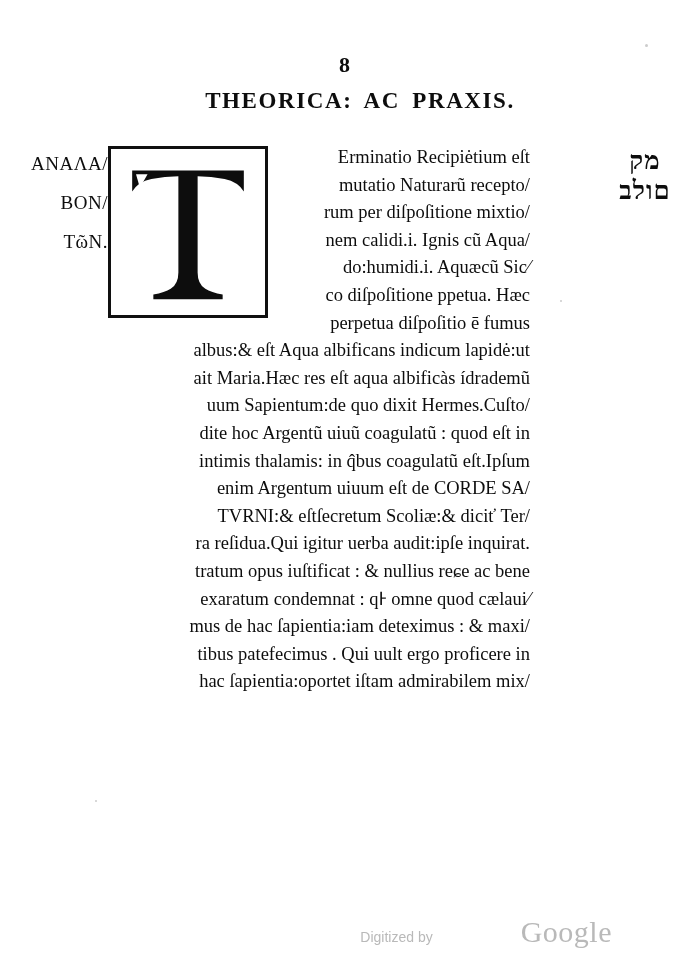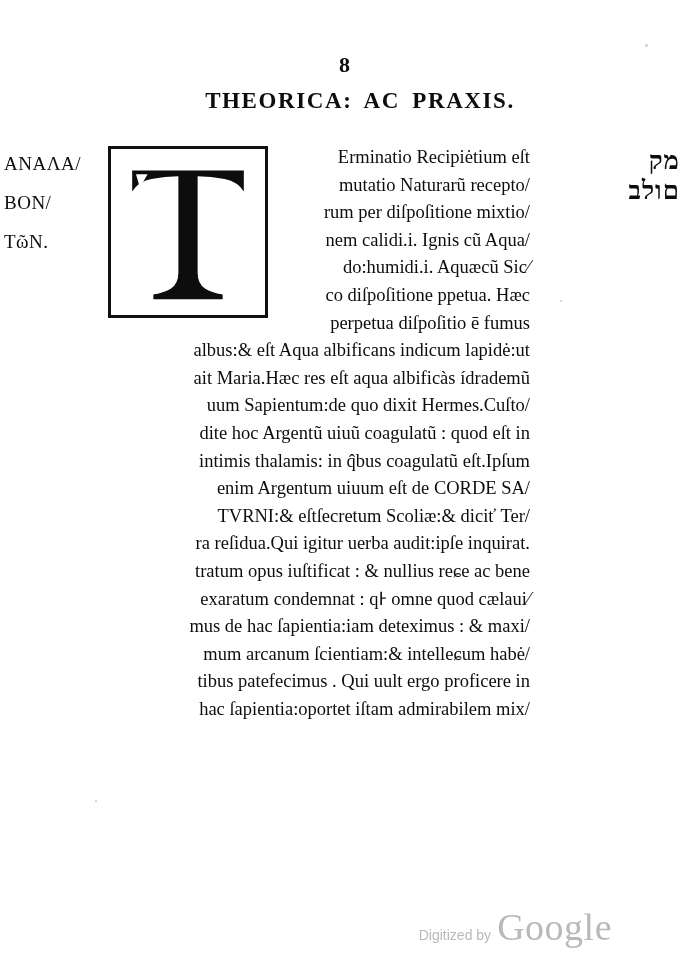--- a/index.html
+++ b/index.html
@@ -51,29 +51,30 @@
     position: absolute;
     left: 4px;
     top: 144px;
     width: 104px;
     font-size: 19px;
     line-height: 39px;
     letter-spacing: 0.5px;
   }
   .margin-left div {
     white-space: nowrap;
+    text-align: right;
   }
 
   
   .margin-right {
     position: absolute;
     right: 10px;
     top: 146px;
     width: 70px;
-    text-align: right;
+    text-align: center;
     font-size: 26px;
     line-height: 30px;
     font-weight: bold;
     direction: rtl;
     letter-spacing: 1px;
   }
   .margin-right div { white-space: nowrap; }
 
   
   .textblock {
@@ -110,30 +111,32 @@
   }
 
   
   .watermark {
     position: absolute;
     right: 78px;
     bottom: 18px;
     display: flex;
     align-items: baseline;
     color: #b9b9b9;
+    gap: 44px;
   }
   .watermark .dig {
     font-size: 14px;
     font-family: "Liberation Sans", sans-serif;
     margin-right: 6px;
   }
   .watermark .goog {
-    font-size: 38px;
+    font-size: 30px;
     font-family: "Liberation Serif", serif;
     letter-spacing: 0.5px;
+    margin-left: 38px;
   }
 
   
   .speck {
     position: absolute;
     background: #9a9a9a;
     border-radius: 50%;
     opacity: 0.5;
   }
 </style>
@@ -178,21 +181,20 @@
     <span class="wrapline">ait Maria.Hæc res eſt aqua albificàs ídrademũ</span>
     <span class="wrapline">uum Sapientum:de quo dixit Hermes.Cuſto/</span>
     <span class="wrapline">dite hoc Argentũ uiuũ coagulatũ : quod eſt in</span>
     <span class="wrapline">intimis thalamis: in q̂bus coagulatũ eſt.Ipſum</span>
     <span class="wrapline">enim Argentum uiuum eſt de CORDE SA/</span>
     <span class="wrapline">TVRNI:&amp; eſtſecretum Scoliæ:&amp; diciť Ter/</span>
     <span class="wrapline">ra reſidua.Qui igitur uerba audit:ipſe inquirat.</span>
     <span class="wrapline">tratum opus iuſtificat : &amp; nullius reɕe ac bene</span>
     <span class="wrapline">exaratum condemnat : qͰ omne quod cælaui⁄</span>
     <span class="wrapline">mus de hac ſapientia:iam deteximus : &amp; maxi/</span>
-    <span class="wrapline">mum arcanum ſcientiam:&amp; intelleɕum habė/</span>
     <span class="wrapline">tibus patefecimus . Qui uult ergo proficere in</span>
     <span class="wrapline">hac ſapientia:oportet iſtam admirabilem mix/</span>
   </div>
 
   <div class="speck" style="left:645px; top:44px; width:3px; height:3px;"></div>
   <div class="speck" style="left:95px; top:800px; width:2px; height:2px;"></div>
   <div class="speck" style="left:560px; top:300px; width:2px; height:2px;"></div>
 
   <div class="watermark">
     <span class="dig">Digitized by</span>

